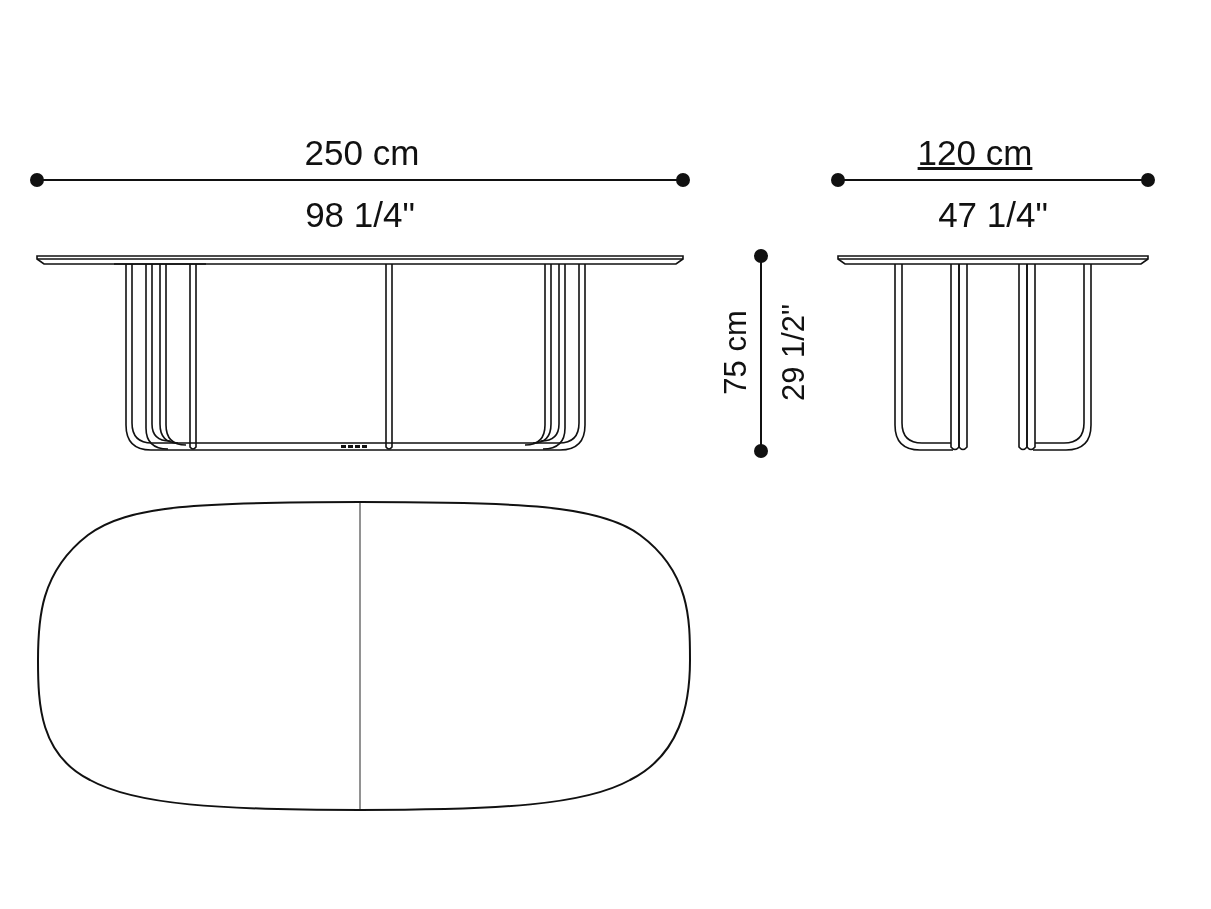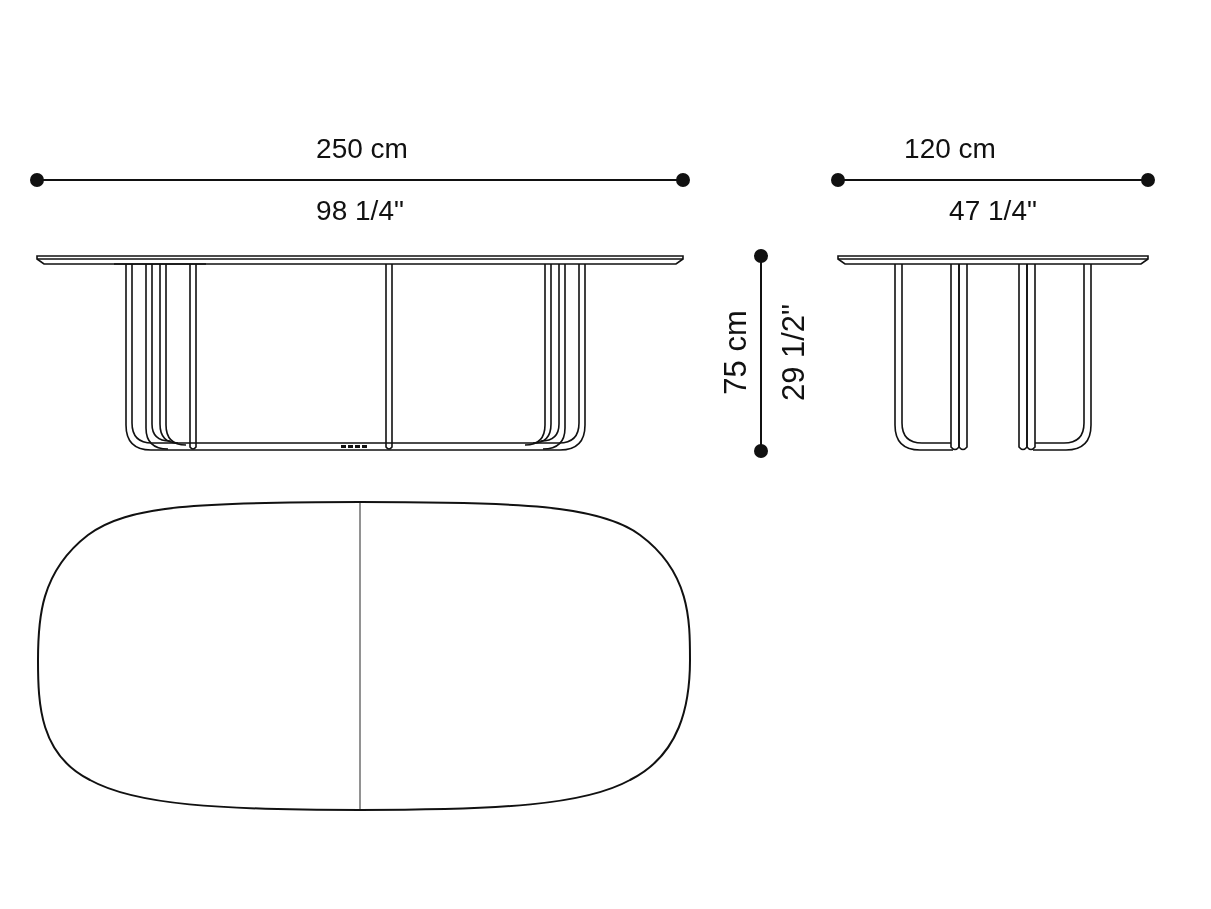--- a/index.html
+++ b/index.html
@@ -1,30 +1,30 @@
 <!DOCTYPE html>
 <html><head>
 <meta charset="utf-8">
 <style>
   html, body { margin: 0; padding: 0; background: #ffffff; }
   body { width: 1211px; height: 909px; position: relative; overflow: hidden;
          font-family: "Liberation Sans", sans-serif; color: #111; }
-  .dim-label { position: absolute; font-size: 28px; line-height: 1; white-space: nowrap;
+  .dim-label { position: absolute; font-size: 35px; line-height: 1; white-space: nowrap;
                transform: translateX(-50%); letter-spacing: 0px; }
   .vlabel { position: absolute; font-size: 31px; line-height: 1; white-space: nowrap;
             transform-origin: center center; }
   svg.drawing { position: absolute; left: 0; top: 0; }
 </style>
 </head>
 <body>
 
 <div class="dim-label" style="left:362px; top:135px;">250 cm</div>
 <div class="dim-label" style="left:360px; top:197px;">98 1/4"</div>
 
-<div class="dim-label" style="left:950px; top:135px;">120 cm</div>
+<div class="dim-label" style="left:975px; top:135px;text-decoration:underline;">120 cm</div>
 <div class="dim-label" style="left:993px; top:197px;">47 1/4"</div>
 
 <div class="vlabel" style="left:680px; top:337px; width:110px; text-align:center; transform: rotate(-90deg);">75 cm</div>
 <div class="vlabel" style="left:728px; top:337px; width:130px; text-align:center; transform: rotate(-90deg);">29 1/2"</div>
 
 <svg class="drawing" width="1211" height="909" viewBox="0 0 1211 909">
 
   <g stroke="#111" stroke-width="2" fill="#111">
     <line x1="37" y1="180" x2="683" y2="180"></line>
     <circle cx="37" cy="180" r="6"></circle>

